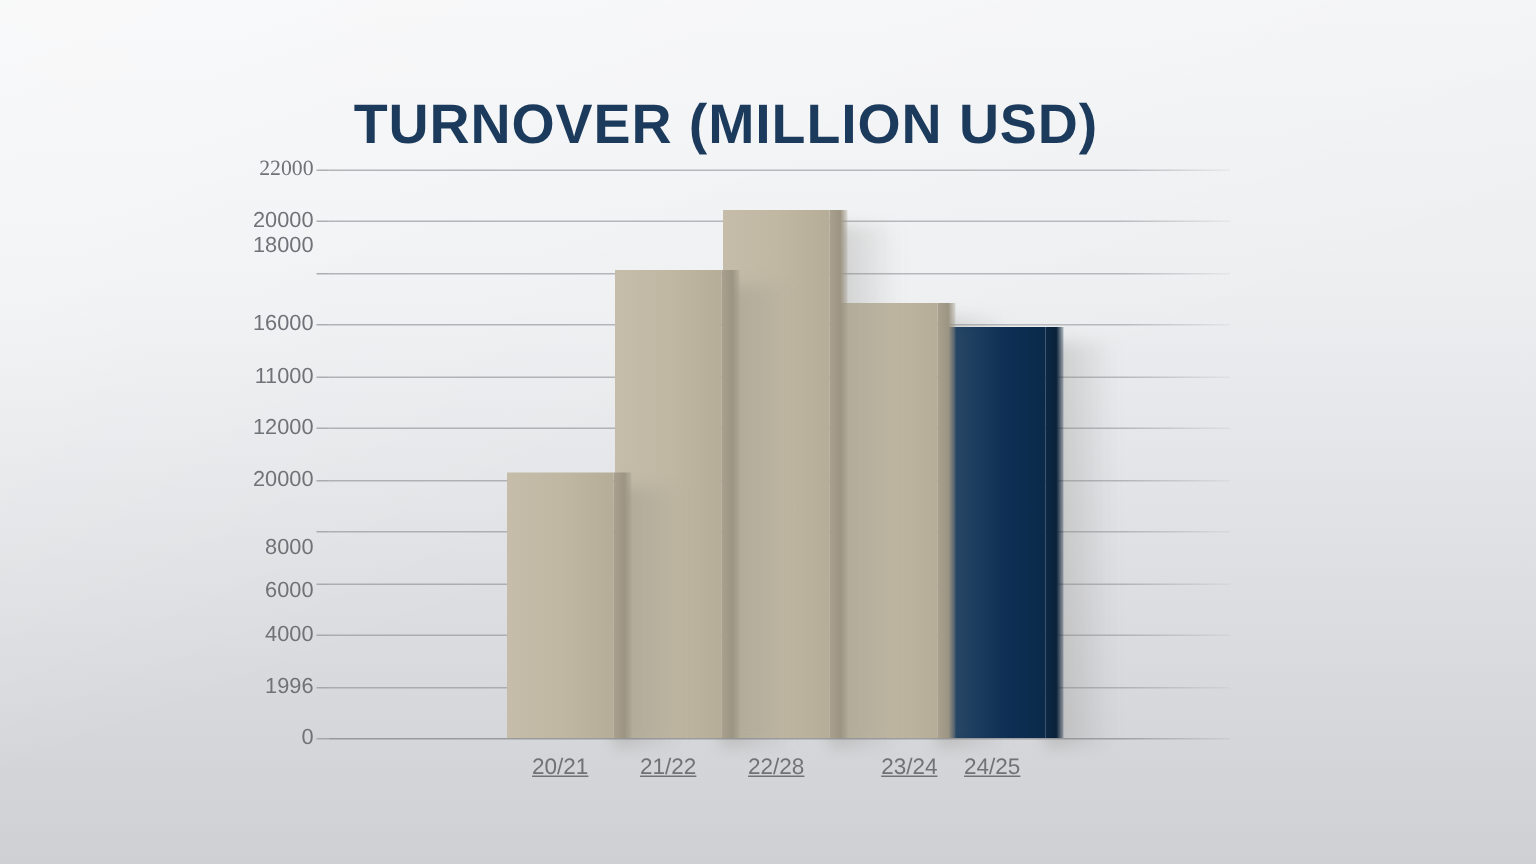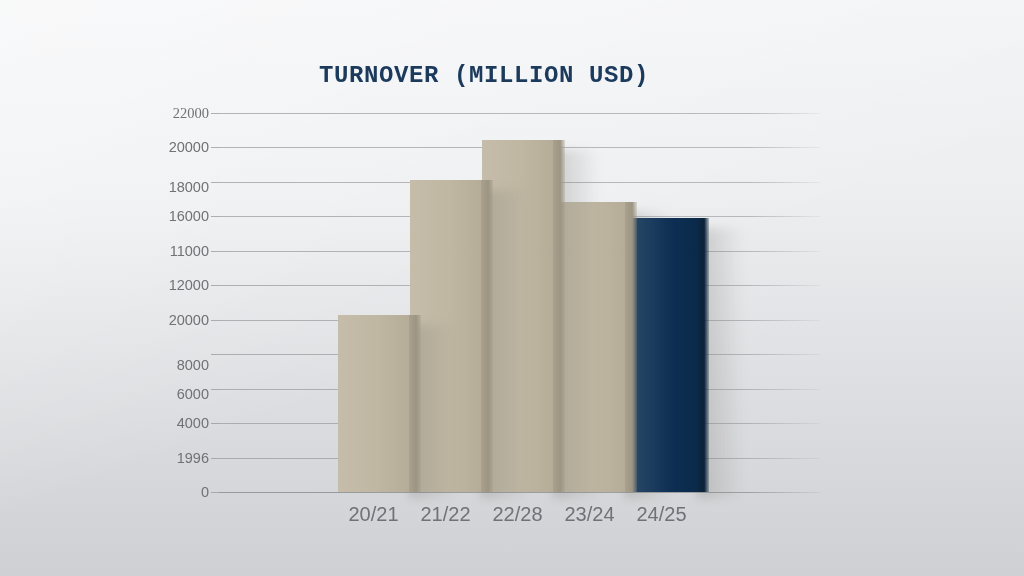--- a/index.html
+++ b/index.html
@@ -23,26 +23,25 @@
       linear-gradient(to bottom, #f2f3f5 0%, #eceef0 34%, #dedfe2 66%, #cfd0d3 100%);
   }
 
   
   #chart-title {
     position: absolute;
     left: 0;
     top: 62px;
     width: 968px;
     text-align: center;
-    font-size: 24px;
+    font-size: 37px;
     font-weight: bold;
     letter-spacing: 0.6px;
     color: #1b3a5c;
     white-space: nowrap;
-    font-family: Liberation Mono, monospace;
   }
 
   
   
   #plot {
     position: absolute;
     left: 219px;
     top: 113px;
     width: 601px;
     height: 379px;
@@ -145,43 +144,44 @@
     position: absolute;
     left: 219px;
     top: 503px;
     width: 601px;
     height: 24px;
   }
   .xtick {
     position: absolute;
     top: 0;
     text-align: center;
-    font-size: 20px;
+    font-size: 15px;
     color: #6f7276;
     white-space: nowrap;
+    text-decoration: underline;
   }
 </style>
 </head>
 <body>
 
 <div id="slide">
 
   <div id="chart-title">TURNOVER (MILLION USD)</div>
 
   <div id="yaxis">
       <div class="ytick" style="top: 379px;">0</div>
       <div class="ytick" style="top: 344.545px;">1996</div>
       <div class="ytick" style="top: 310.091px;">4000</div>
       <div class="ytick" style="top: 281px;">6000</div>
       <div class="ytick" style="top: 252px;">8000</div>
       <div class="ytick" style="top: 206.727px;">20000</div>
       <div class="ytick" style="top: 172.273px;">12000</div>
       <div class="ytick" style="top: 137.818px;">11000</div>
       <div class="ytick" style="top: 103.364px;">16000</div>
-      <div class="ytick" style="top: 74px;">18000</div>
+      <div class="ytick" style="top: 51px;">18000</div>
       <div class="ytick" style="top: 34.4545px;">20000</div>
       <div class="ytick" style="top: 0px; font-family: Liberation Serif, serif;">22000</div>
     </div>
 
   <div id="plot">
       <div class="gridline baseline" style="top: 379px;"></div>
       <div class="gridline" style="top: 344.545px;"></div>
       <div class="gridline" style="top: 310.091px;"></div>
       <div class="gridline" style="top: 275.636px;"></div>
       <div class="gridline" style="top: 241.182px;"></div>
@@ -219,21 +219,21 @@
         <div class="shadow"></div>
         <div class="side navy"></div>
         <div class="bar navy" style="height: 100%;"></div>
       </div>
     </div>
 
   <div id="xaxis">
       <div class="xtick" style="left: 119px; width: 71px;">20/21</div>
       <div class="xtick" style="left: 191px; width: 71px;">21/22</div>
       <div class="xtick" style="left: 263px; width: 71px;">22/28</div>
-      <div class="xtick" style="left: 335px; width: 71px;">23/24</div>
+      <div class="xtick" style="left: 335px; width: 71px; text-align: right;">23/24</div>
       <div class="xtick" style="left: 407px; width: 71px;">24/25</div>
     </div>
 
 <div class="tickmark" style="top: 492px;"></div>
     <div class="tickmark" style="top: 457.545px;"></div>
     <div class="tickmark" style="top: 423.091px;"></div>
     <div class="tickmark" style="top: 388.636px;"></div>
     <div class="tickmark" style="top: 354.182px;"></div>
     <div class="tickmark" style="top: 319.727px;"></div>
     <div class="tickmark" style="top: 285.273px;"></div>

